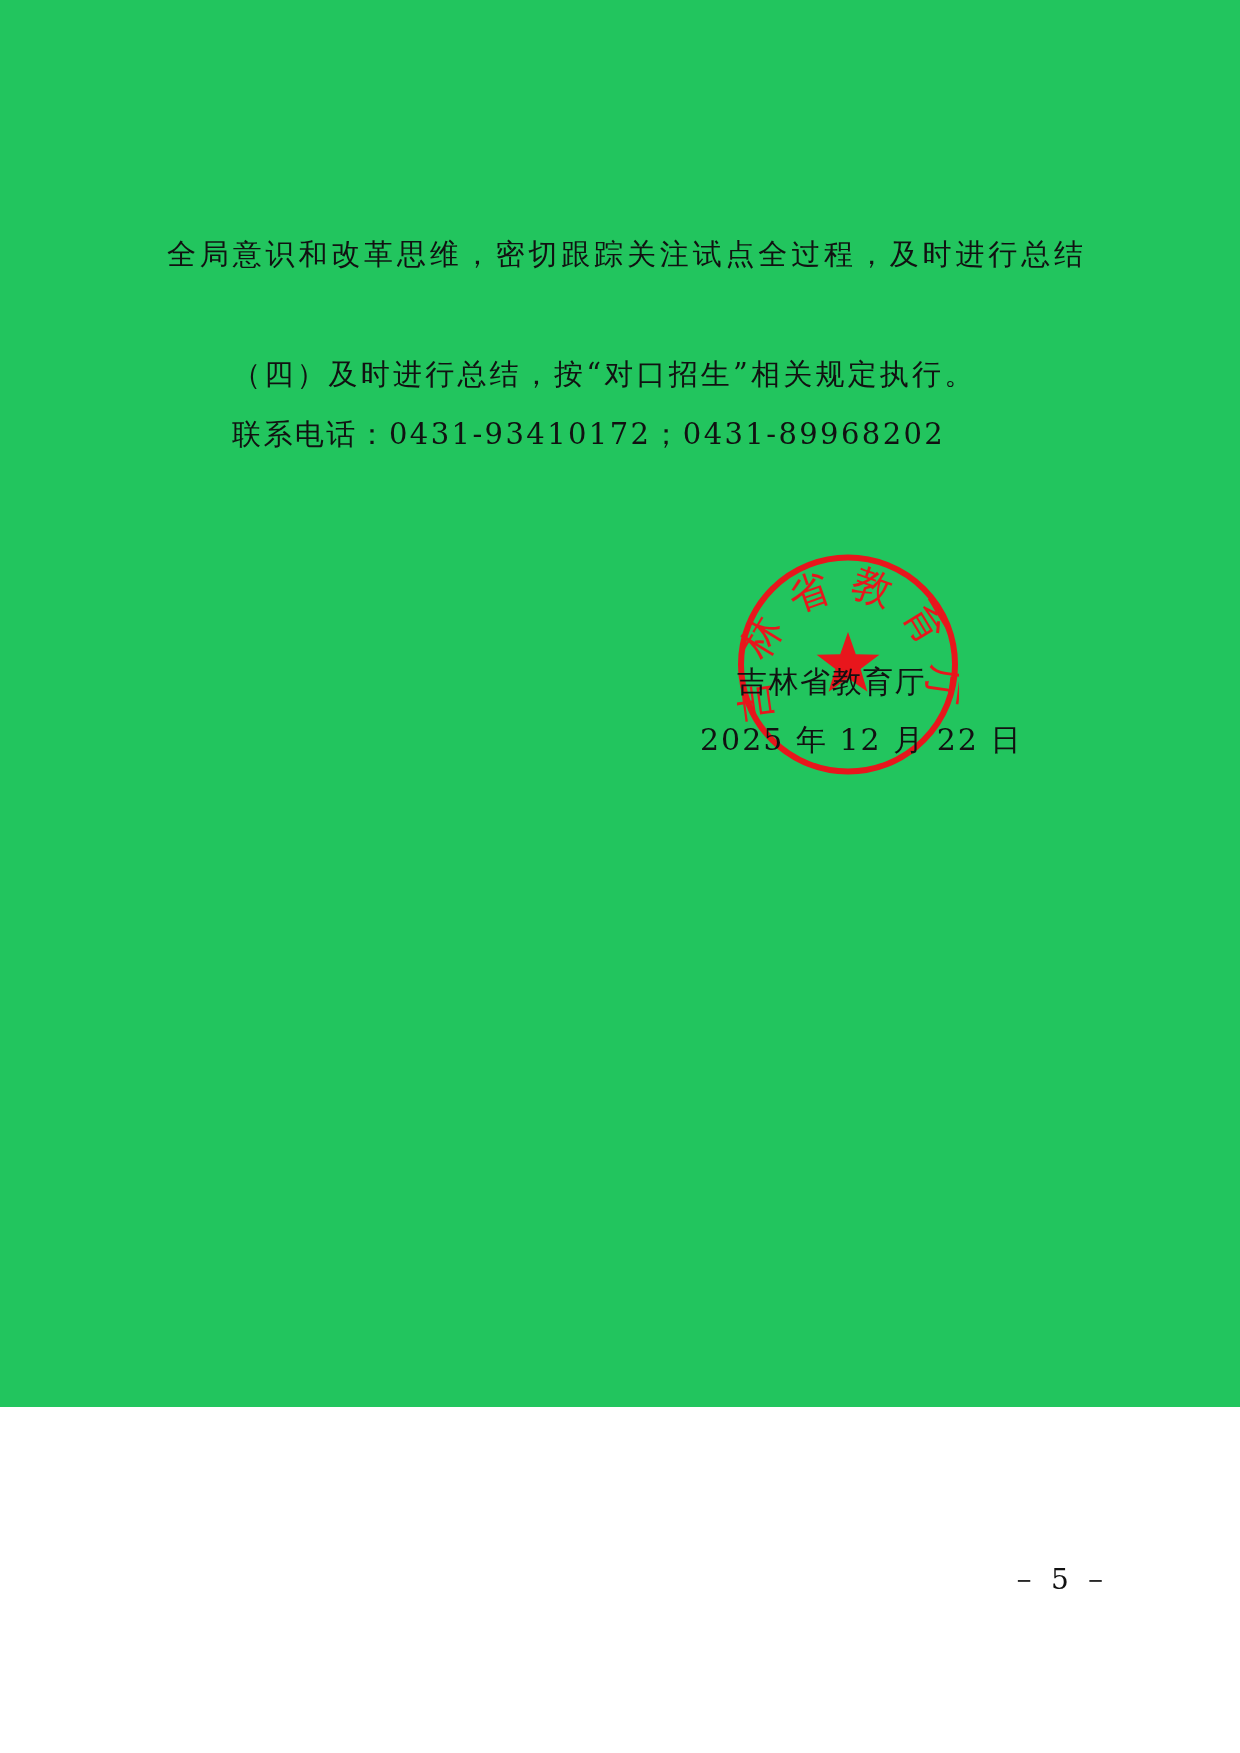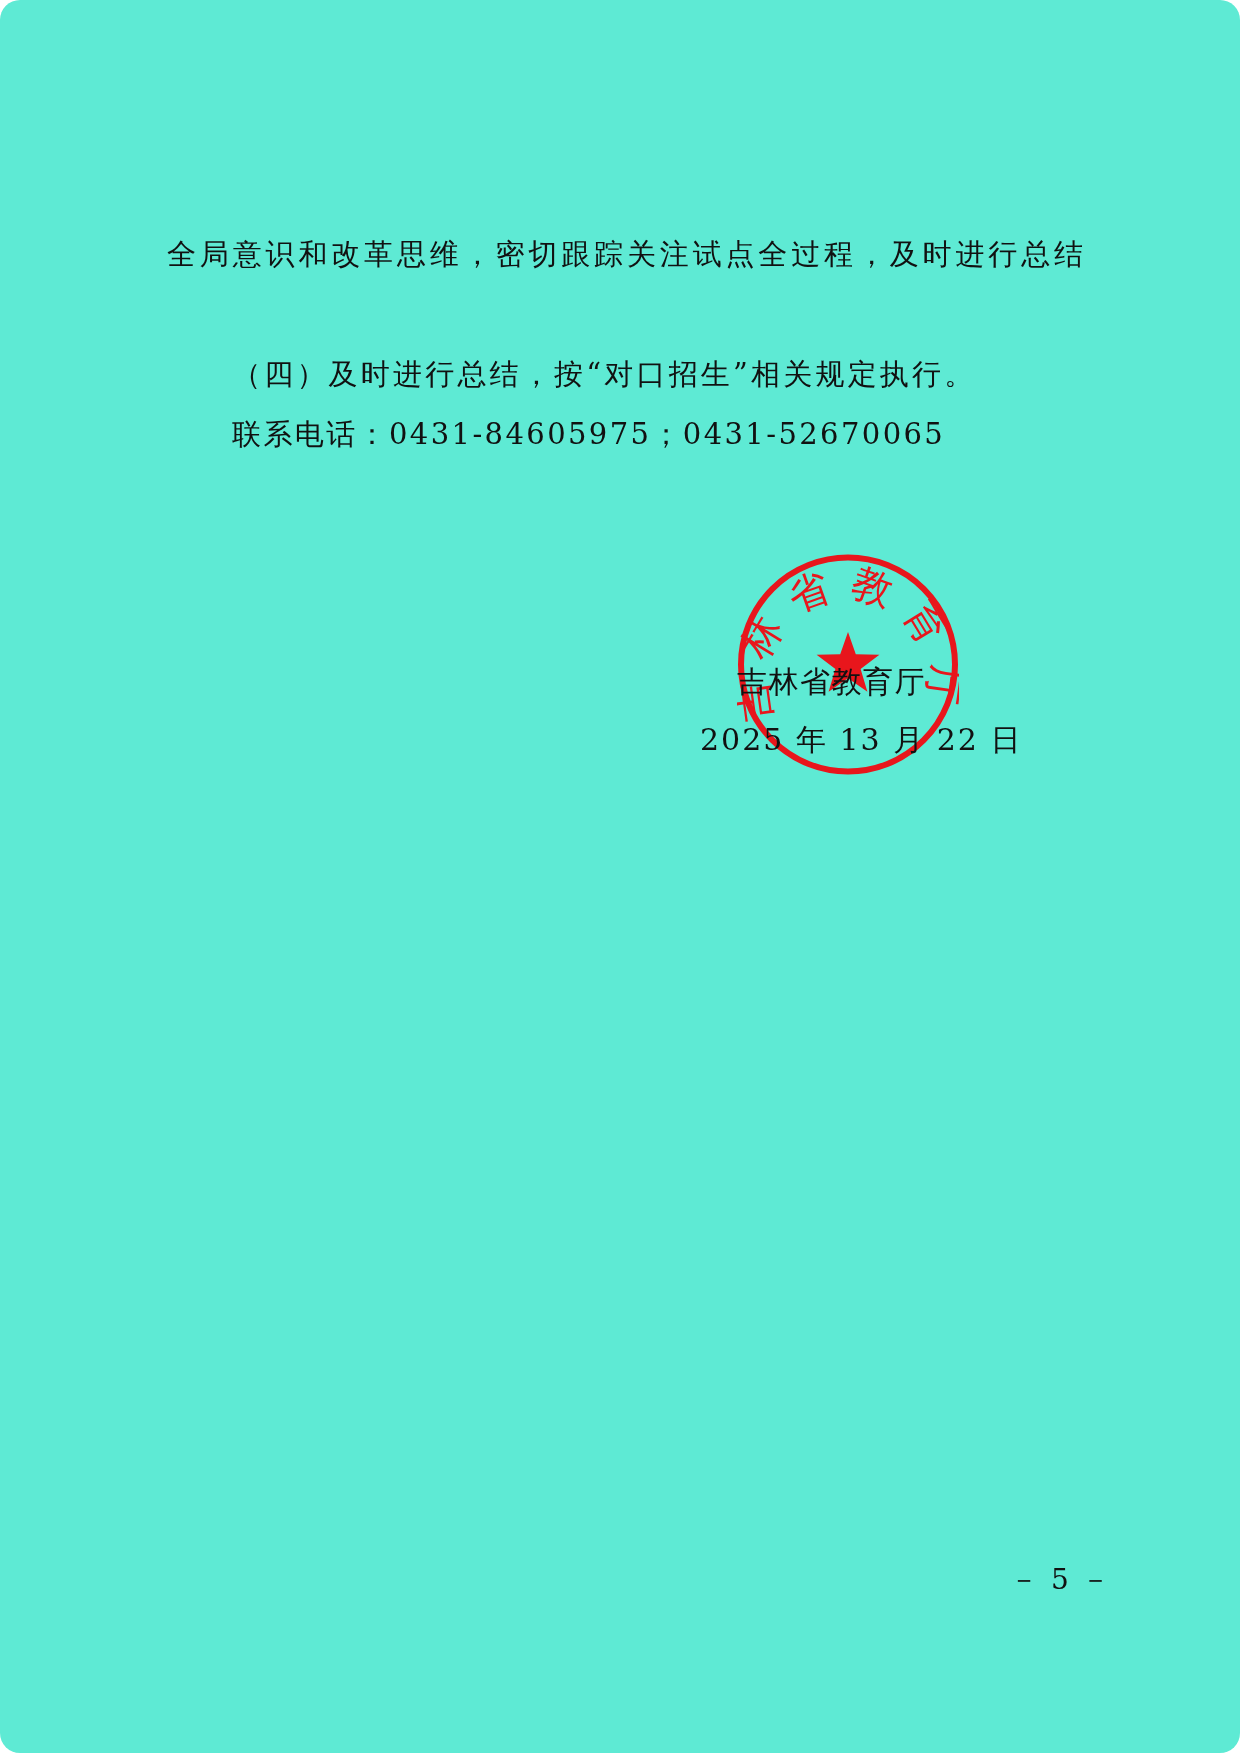--- a/index.html
+++ b/index.html
@@ -12,23 +12,22 @@
     height: 1753px;
     position: relative;
     overflow: hidden;
     font-family: "DejaVu Serif", "Liberation Serif", serif;
     color: #111111;
   }
   .page {
     position: absolute;
     left: 0; top: 0;
     width: 1240px;
-    height: 1753px;
-    background: #5eead4;
-    border-radius: 20px;
+    height: 1407px;
+    background: #22c55e;
   }
   .line {
     position: absolute;
     font-size: 29px;
     line-height: 36px;
     white-space: nowrap;
     color: #111111;
   }
   .justify {
     text-align: justify;
@@ -68,31 +67,31 @@
     letter-spacing: 2px;
   }
 </style>
 </head>
 <body>
 
 <div class="page">
 
   <div class="line justify" id="l1">全局意识和改革思维，密切跟踪关注试点全过程，及时进行总结</div>
   <div class="line" id="l3">（四）及时进行总结，按“对口招生”相关规定执行。</div>
-  <div class="line" id="l4">联系电话：0431-84605975；0431-52670065</div>
+  <div class="line" id="l4">联系电话：0431-93410172；0431-89968202</div>
 
   <svg class="stamp" viewBox="0 0 222 223" xmlns="http://www.w3.org/2000/svg">
     <defs>
       <path id="stamp-arc" d="M 36 160 A 82 82 0 1 1 186 160" fill="none"></path>
     </defs>
     <circle cx="111" cy="111.5" r="107" fill="none" stroke="#e8161c" stroke-width="6"></circle>
     <text font-size="40" fill="#e8161c" font-family="DejaVu Serif, serif" letter-spacing="16">
       <textPath href="#stamp-arc" startOffset="50%" text-anchor="middle">吉林省教育厅</textPath>
     </text>
     <polygon points="111,79 118.8,101.3 142.4,101.8 123.6,116.1 130.4,138.7 111,125.2 91.6,138.7 98.4,116.1 79.6,101.8 103.2,101.3" fill="#e8161c"></polygon>
   </svg>
 
   <div class="signature" id="sig-org">吉林省教育厅</div>
-  <div class="signature" id="sig-date">2025 年 13 月 22 日</div>
+  <div class="signature" id="sig-date">2025 年 12 月 22 日</div>
 
   <div class="page-number">－ 5 －</div>
 
 </div>
 
 </body></html>

